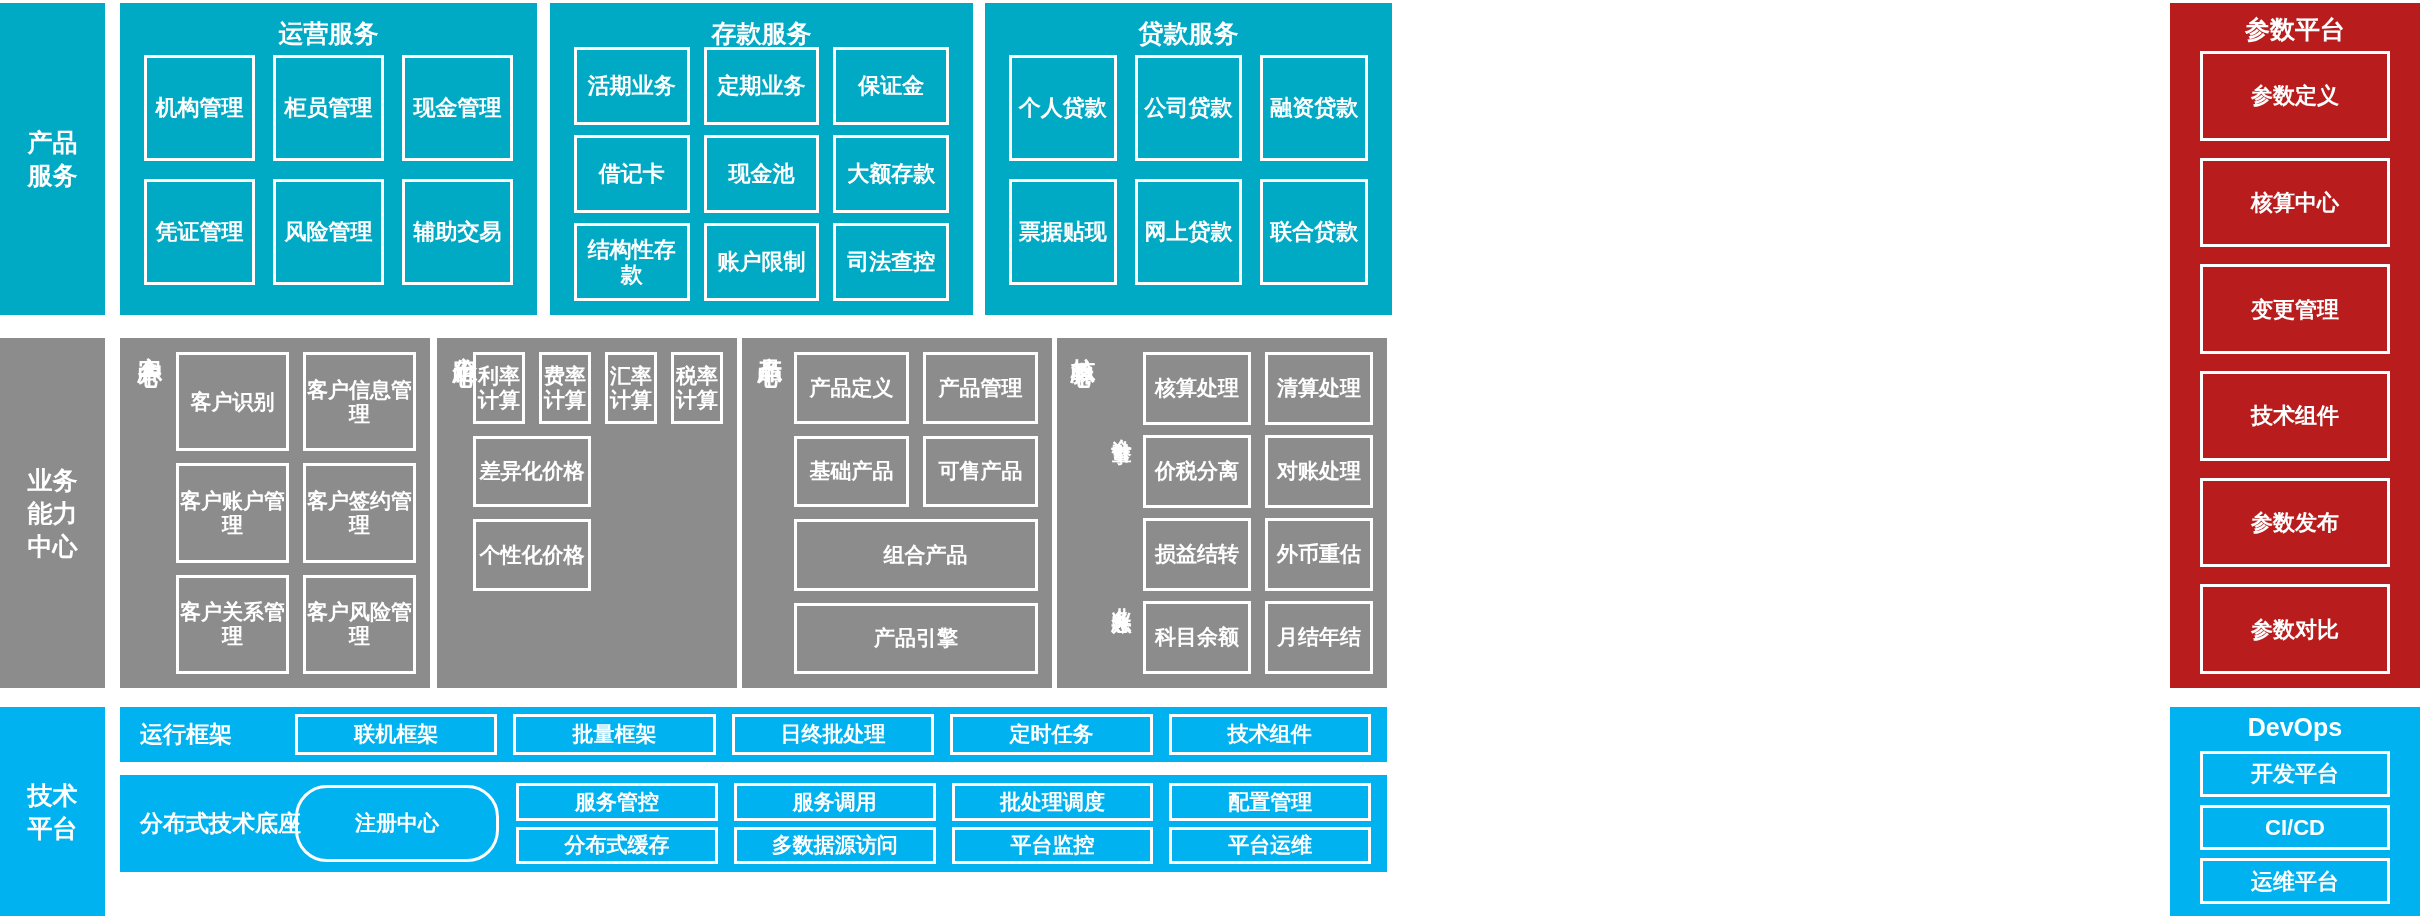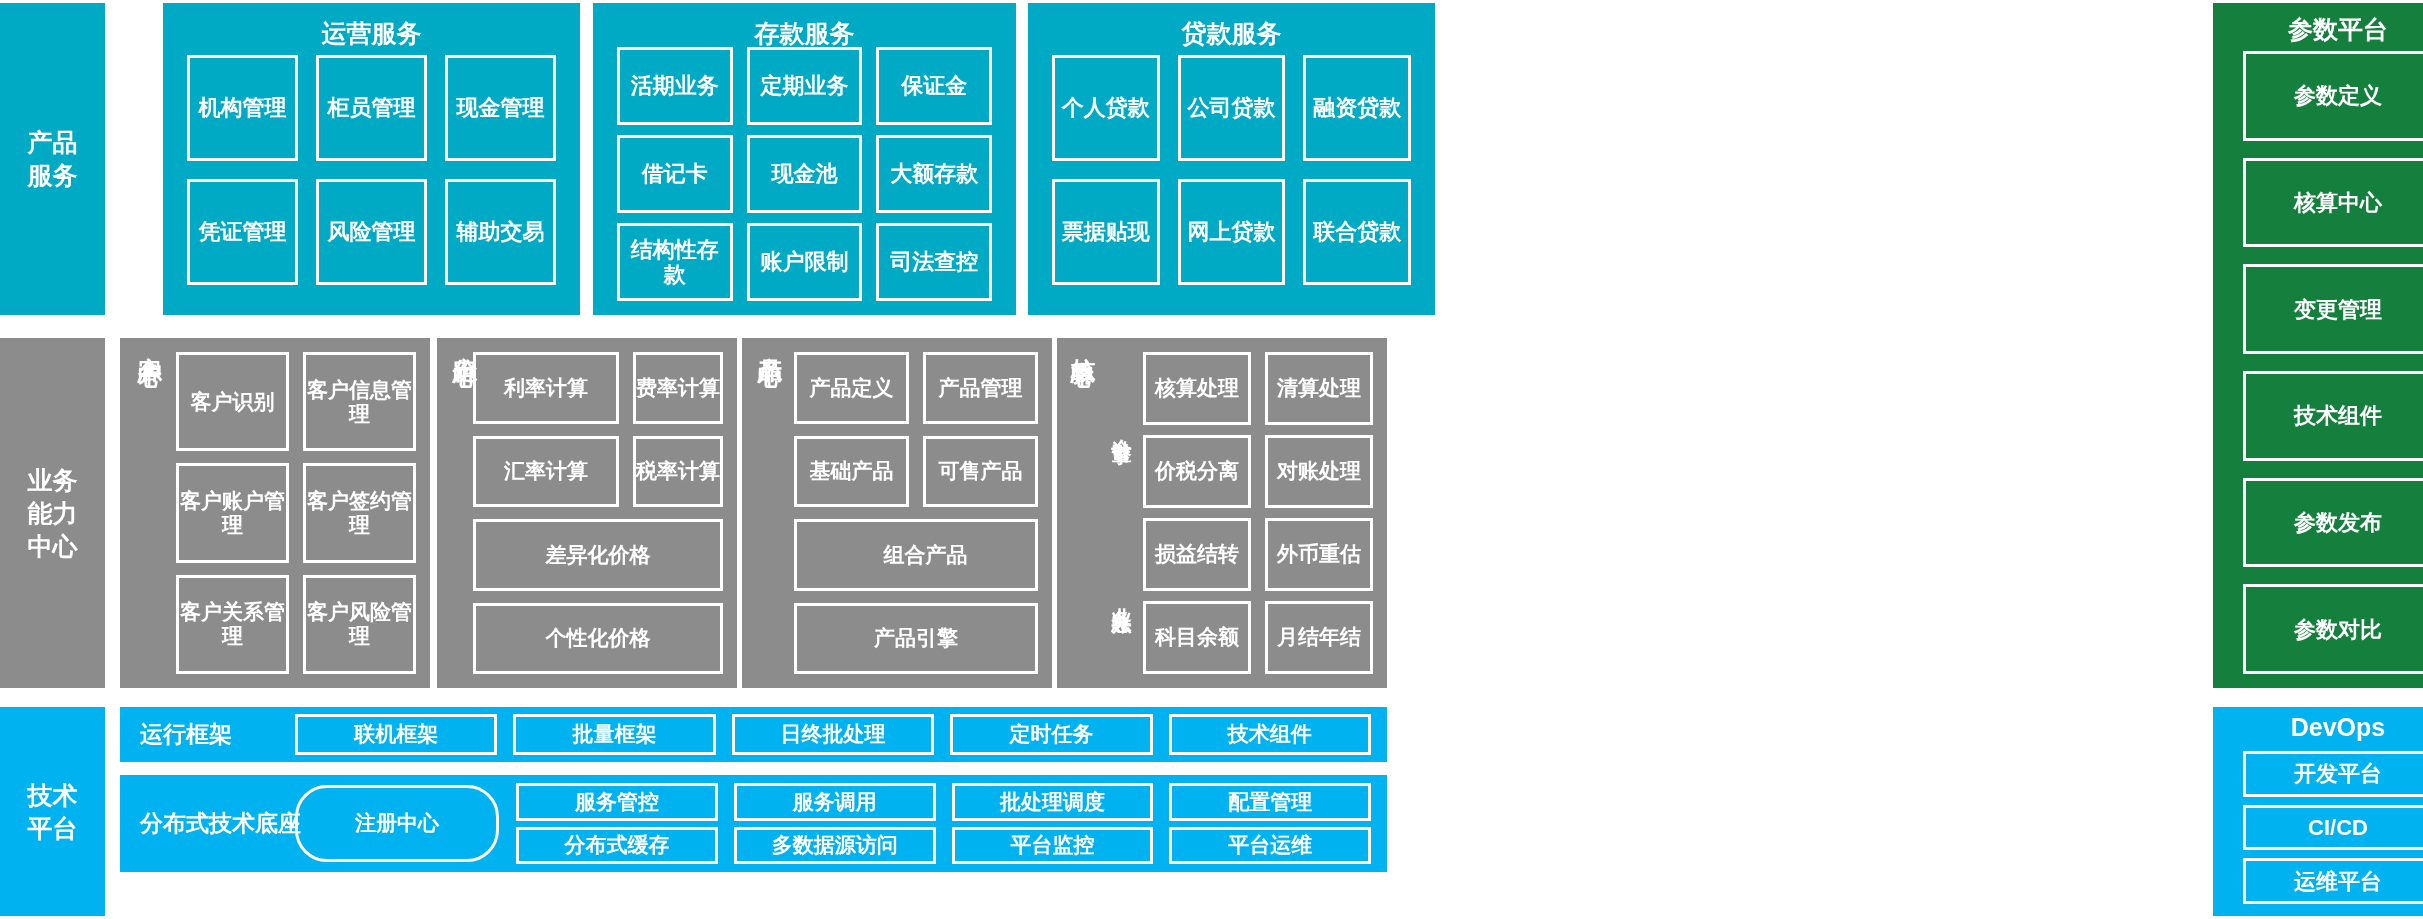--- a/index.html
+++ b/index.html
@@ -12,21 +12,21 @@
   
   .cell{
     border:3px solid #ffffff;
     color:#ffffff;
     font-weight:bold;
     display:flex;align-items:center;justify-content:center;
     text-align:center;
     box-sizing:border-box;
     line-height:1.15;
   }
-  .panel{box-sizing:border-box;margin-left:43px;}
+  .panel{box-sizing:border-box;}
   .sidelabel{
     color:#fff;font-weight:bold;text-align:center;
     display:flex;align-items:center;justify-content:center;
     box-sizing:border-box;
   }
   .vert{
     writing-mode:vertical-rl;
     text-orientation:upright;
     letter-spacing:2px;
   }
@@ -80,21 +80,21 @@
   .tech-row{position:absolute;background:#00B2EF;box-sizing:border-box;}
   .tech-label{
     position:absolute;left:20px;top:0;bottom:0;
     display:flex;align-items:center;color:#fff;font-weight:bold;font-size:23px;
   }
   .tech-row .cell{font-size:21px;}
 
   
   .param{
     position:absolute;left:2170px;top:3px;width:250px;height:685px;
-    background:#15803d;box-sizing:border-box;
+    background:#b91c1c;box-sizing:border-box;
   }
   .param .grp-title{font-size:25px;padding-top:10px;}
   .param-list{position:absolute;left:30px;right:30px;top:48px;bottom:14px;
               display:grid;grid-template-rows:repeat(6,1fr);gap:17px;}
   .param .cell{font-size:22px;}
 
   .devops{
     position:absolute;left:2170px;top:707px;width:250px;height:209px;
     background:#00B2EF;box-sizing:border-box;
   }
@@ -174,21 +174,21 @@
         <div class="cell">客户信息管理</div>
         <div class="cell">客户账户管理</div>
         <div class="cell">客户签约管理</div>
         <div class="cell">客户关系管理</div>
         <div class="cell">客户风险管理</div>
       </div>
     </div>
 
     <div class="ctr" id="ctr-pricing" style="left:437px;width:300px;">
       <div class="vert" style="position:absolute;left:12px;top:0;bottom:0;display:flex;align-items:center;color:#fff;font-weight:bold;">定价中心</div>
-      <div class="ctr-inner" style="left:36px;grid-template-columns:repeat(1,1fr);grid-template-rows:repeat(4,1fr);">
+      <div class="ctr-inner" style="left:36px;grid-template-columns:repeat(4,1fr);grid-template-rows:repeat(4,1fr);">
         <div class="cell">利率计算</div>
         <div class="cell">费率计算</div>
         <div class="cell">汇率计算</div>
         <div class="cell">税率计算</div>
         <div class="cell" style="grid-column:1 / span 2;">差异化价格</div>
         <div class="cell" style="grid-column:1 / span 2;">个性化价格</div>
       </div>
     </div>
 
     <div class="ctr" id="ctr-product" style="left:742px;width:310px;">

